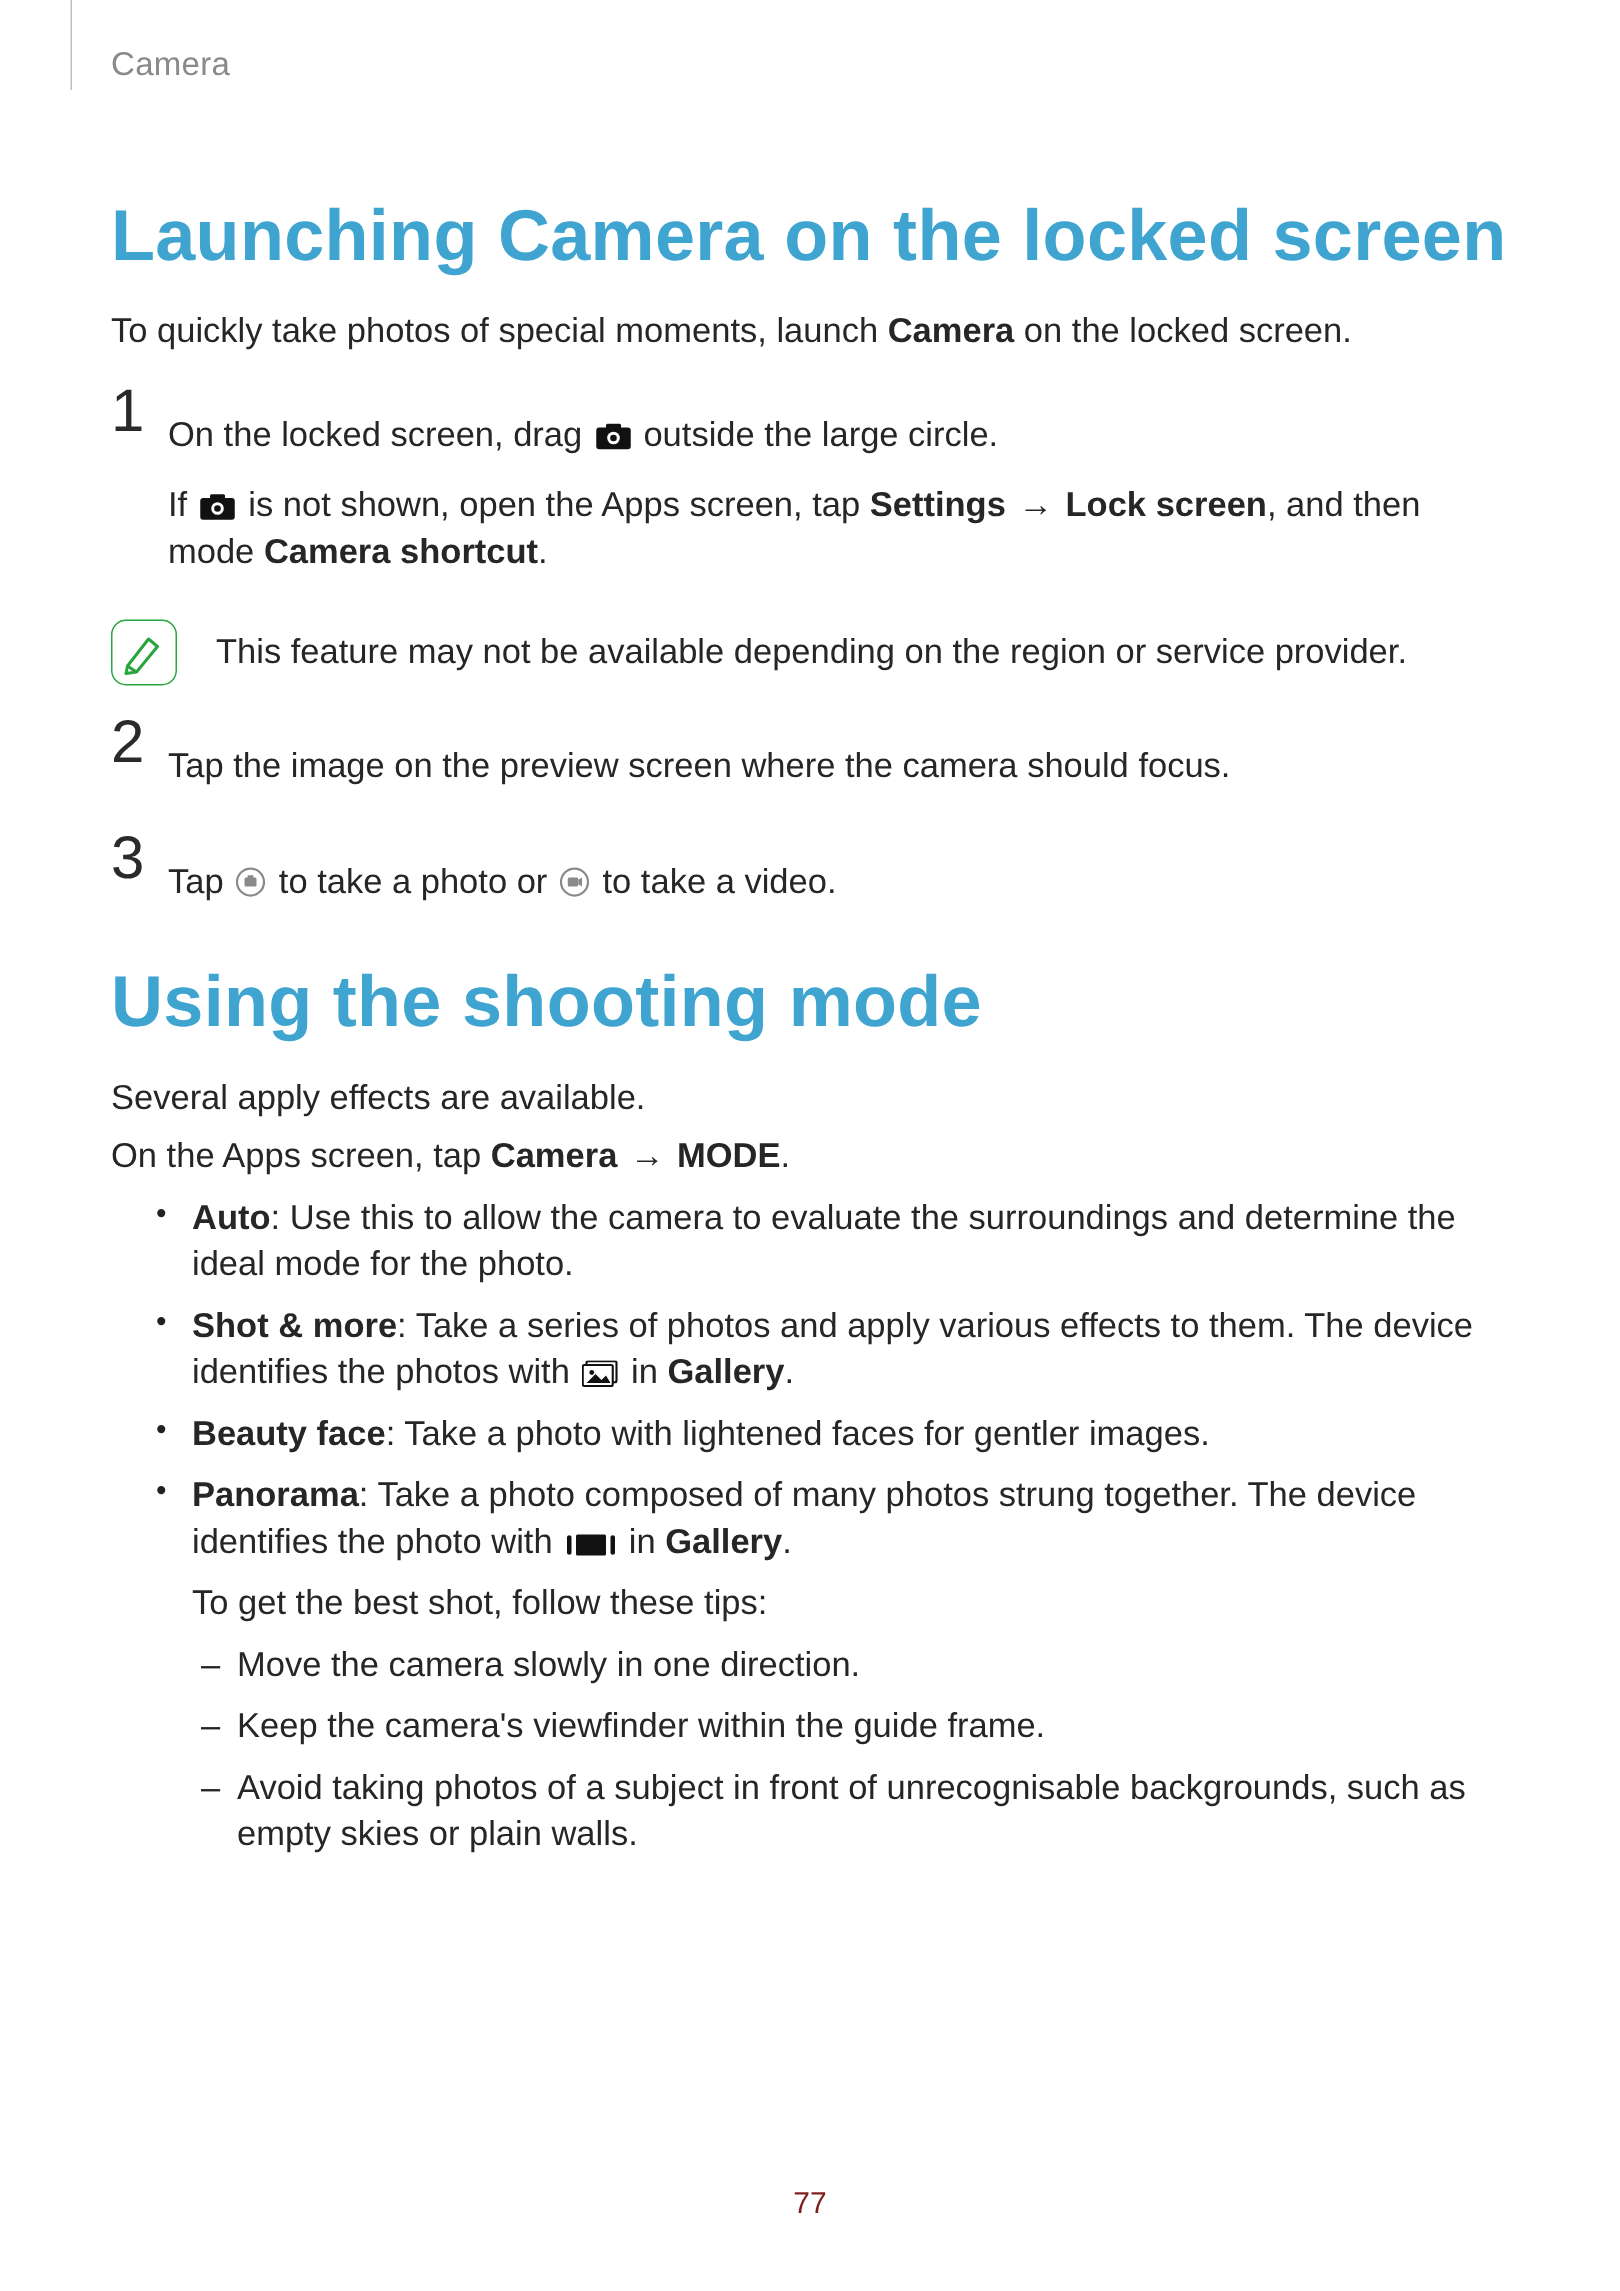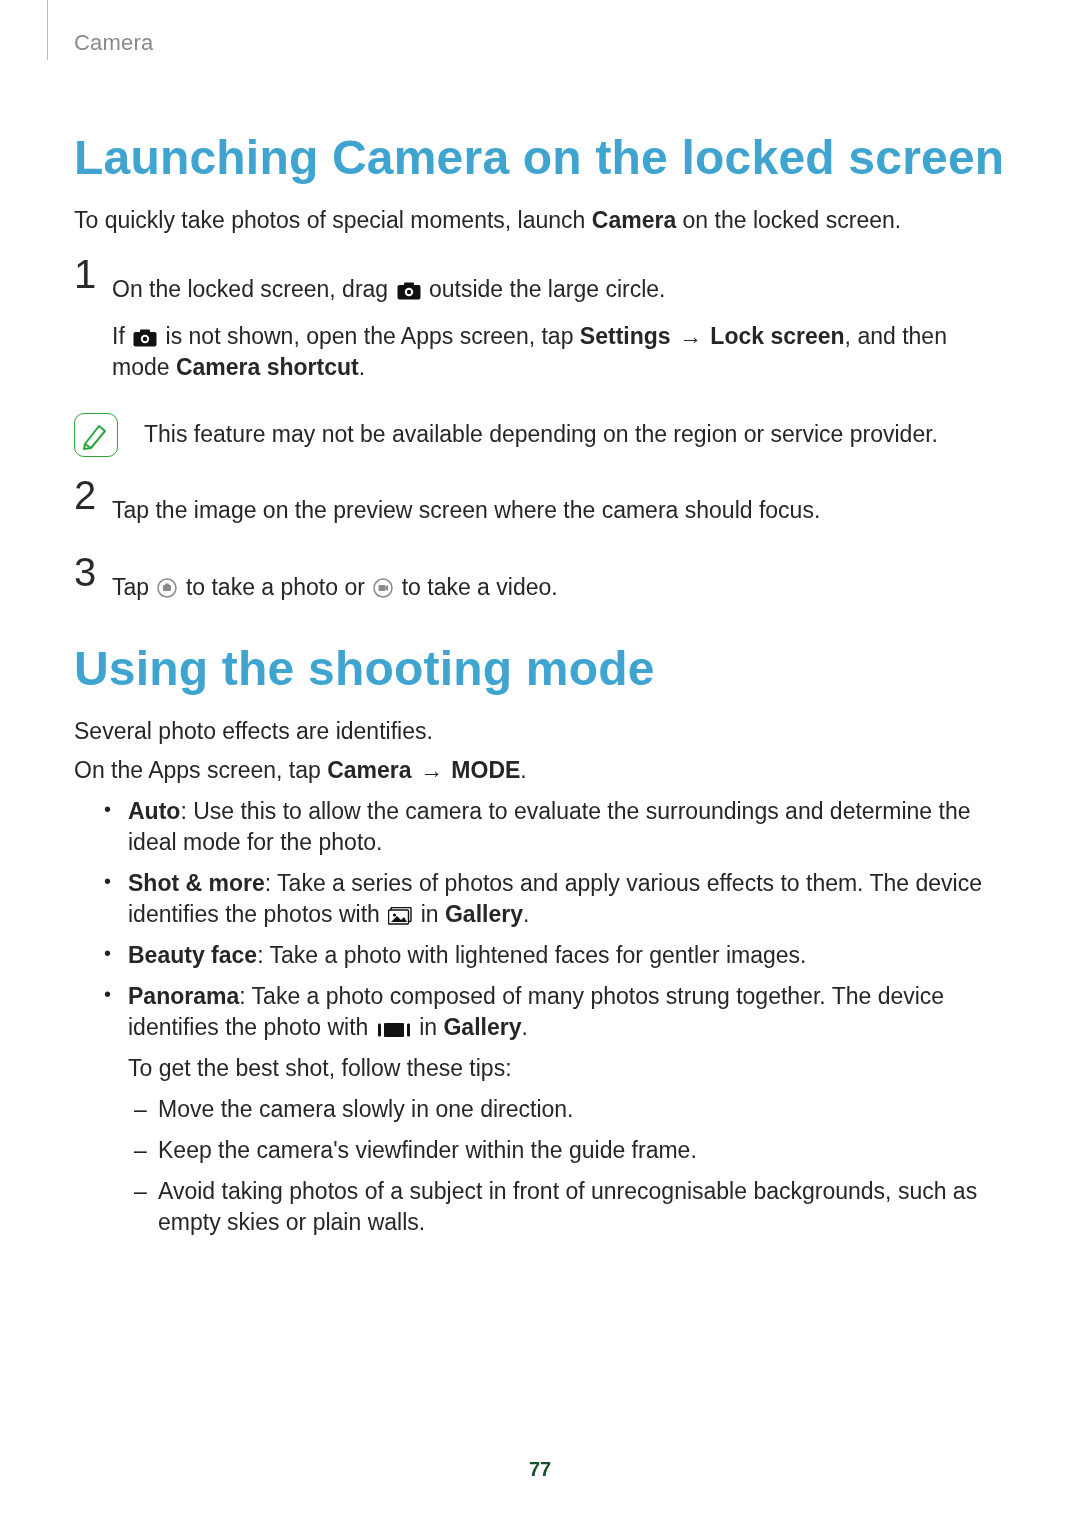--- a/index.html
+++ b/index.html
@@ -130,22 +130,21 @@
   .inline-icon.rec svg { width: 20px; height: 20px; }
   .inline-icon.stack svg { width: 24px; height: 18px; }
   .inline-icon.pano svg { width: 34px; height: 16px; }
   .page-number {
     position: absolute;
     bottom: 46px;
     left: 0;
     width: 1080px;
     text-align: center;
     font-size: 20px;
-    color: #14532d;
-    font-weight: bold;
+    color: #7f1d1d;
   }
   .sec2 { margin-top: 72px; }
 </style>
 </head>
 <body>
 
 <div class="page">
   <div class="tl-rule"></div>
   <div class="running-head">Camera</div>
 
@@ -224,21 +223,21 @@
                 <path d="M12.5 8.5 L15 7 L15 13 L12.5 11.5 Z" fill="#8a8a8a"></path>
               </svg>
           </span>
           <span> to take a video.</span>
         </p>
       </div>
     </div>
 
     <h2 class="section sec2">Using the shooting mode</h2>
 
-    <p>Several photo effects are identifies.</p>
+    <p>Several apply effects are available.</p>
     <p>
       <span>On the Apps screen, tap </span><b>Camera</b><span class="arrow"> → </span><b>MODE</b><span>.</span>
     </p>
 
     <ul class="bullets">
       <li>
         <b>Auto</b><span>: Use this to allow the camera to evaluate the surroundings and determine the ideal mode for the photo.</span>
       </li>
       <li>
         <b>Shot &amp; more</b><span>: Take a series of photos and apply various effects to them. The device identifies the photos with </span>

